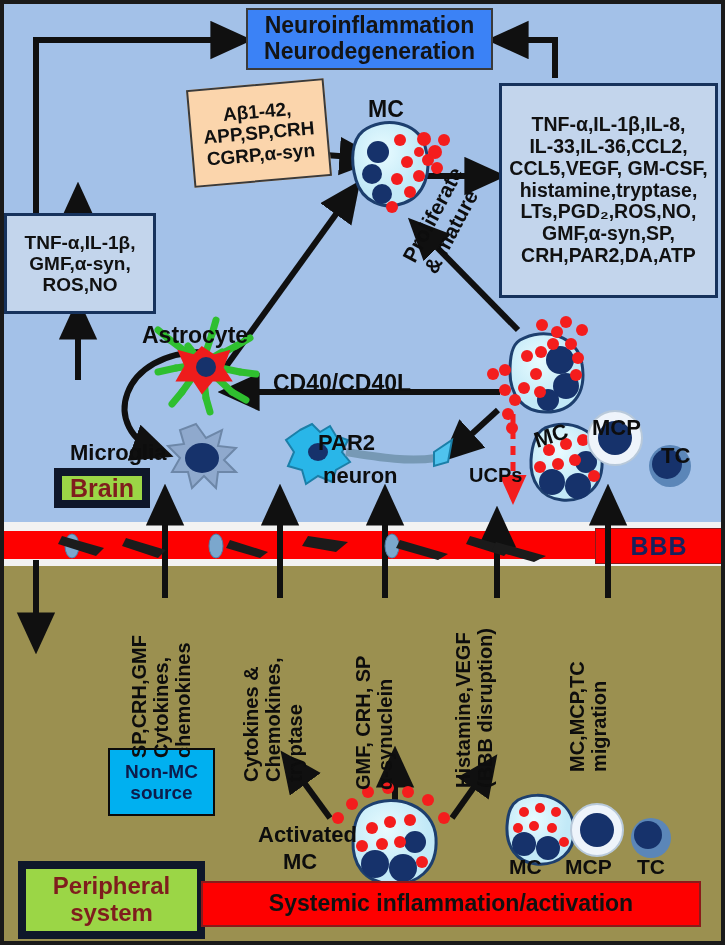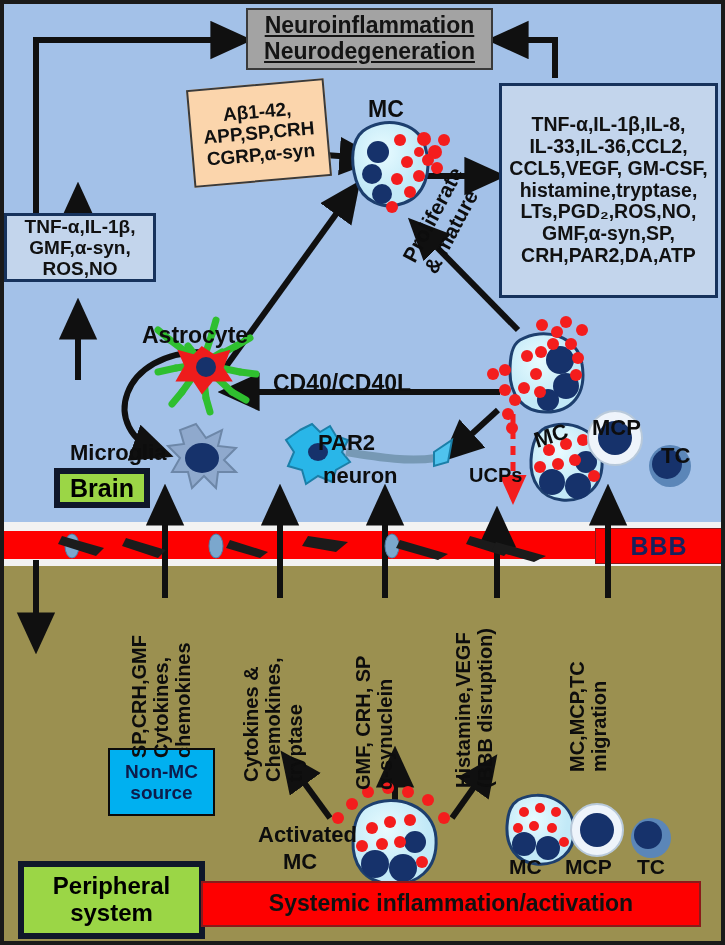--- a/index.html
+++ b/index.html
@@ -14,29 +14,29 @@
   .bbb-white-top{position:absolute;left:0;top:522px;width:725px;height:9px;background:#f2f2f2;}
   .bbb-red{position:absolute;left:0;top:531px;width:725px;height:28px;background:#fe0000;}
   .bbb-white-bot{position:absolute;left:0;top:559px;width:725px;height:7px;background:#f2f2f2;}
   .bbb-label{position:absolute;left:595px;top:528px;width:126px;height:34px;background:#fe0000;border:1px solid #8a1b1b;
      color:#16215c;font-weight:bold;font-size:25px;display:flex;align-items:center;justify-content:center;letter-spacing:1px;text-align:center;}
 
   
   .box{position:absolute;box-sizing:border-box;display:flex;flex-direction:column;align-items:center;justify-content:center;
        text-align:center;font-weight:bold;line-height:1.12;}
 
-  .box-red{background:#a3a3a3;border:2px solid #3a3a3a;color:#141414;text-decoration:underline;}
+  .box-red{background:#3b82f6;border:2px solid #3a3a3a;color:#141414;}
   .box-blue{background:#c3d5ec;border:3px solid #16325c;color:#111;align-items:center;}
   .box-peach{background:#fbd5ac;border:2px solid #3a3a3a;color:#111;}
-  .box-green{background:#9bd646;border:6px solid #0f172a;color:#000000;}
+  .box-green{background:#9bd646;border:8px solid #0f172a;color:#7f1d1d;}
   .box-cyan{background:#00b0f0;border:2px solid #0b0b0b;color:#0d1b4b;}
 
   #title-box{left:246px;top:8px;width:247px;height:62px;font-size:23px;}
   #cytokine-box{left:499px;top:83px;width:219px;height:215px;font-size:19.5px;}
-  #left-cytokine-box{left:4px;top:213px;width:152px;height:69px;font-size:19px;}
+  #left-cytokine-box{left:4px;top:213px;width:152px;height:101px;font-size:19px;}
   #trigger-box{left:190px;top:84px;width:138px;height:98px;font-size:19px;transform:rotate(-5deg);}
   #brain-label{left:54px;top:468px;width:96px;height:40px;font-size:25px;}
   #periph-label{left:18px;top:861px;width:187px;height:78px;font-size:24px;}
   #nonmc-box{left:108px;top:748px;width:107px;height:68px;font-size:19px;}
   #systemic-box{left:201px;top:881px;width:500px;height:46px;font-size:23px;background:#fe0000;border:2px solid #8a1b1b;color:#111;}
 
   
   .lbl{position:absolute;font-weight:bold;color:#0d0d0d;white-space:nowrap;}
 
   #lbl-mc-top{left:368px;top:96px;font-size:23px;}

